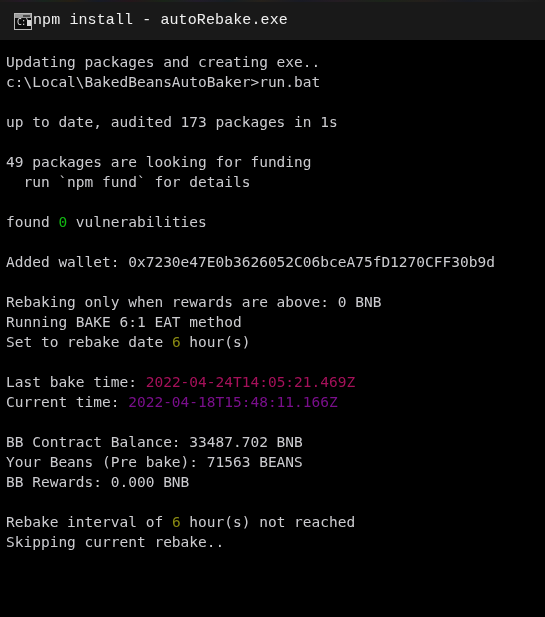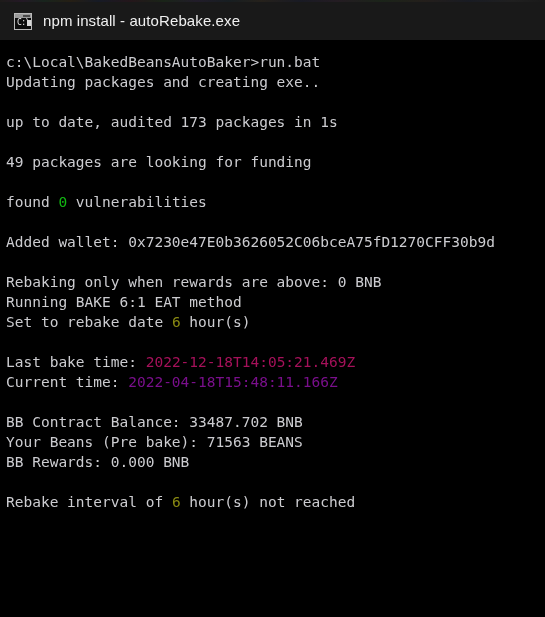--- a/index.html
+++ b/index.html
@@ -79,23 +79,23 @@
     letter-spacing: -0.5px;
     white-space: nowrap;
   }
   .cmd-icon .cursor {
     position: absolute;
     left: 12px; top: 6px;
     width: 4px; height: 6px;
     background: #d8d8d8;
   }
   #title-text {
-    margin-left: 11px;
+    margin-left: 1px;
     color: #f0f0f0;
-    font-family: Liberation Sans, sans-serif;
+    font-family: Liberation Mono, monospace;
     font-size: 15px;
     line-height: 18px;
     letter-spacing: .1px;
     white-space: nowrap;
     user-select: none;
   }
 
   
   #console {
     position: absolute;
@@ -149,38 +149,40 @@
       <div class="prompt">C:\</div>
       <div class="cursor"></div>
     </div>
     <div id="title-text">npm install - autoRebake.exe</div>
   </div>
 
   <div class="left-edge"></div>
 
   <div id="console">
 
-  <div class="line"><span>c:\Local\BakedBeansAutoBaker&gt;run.bat</span></div>
-      <div class="line"><span>Updating packages and creating exe..</span></div>
+  <div class="line"><span>Updating packages and creating exe..</span></div>
+      <div class="line"><span>c:\Local\BakedBeansAutoBaker&gt;run.bat</span></div>
       <div class="line blank"> </div>
       <div class="line"><span>up to date, audited 173 packages in 1s</span></div>
       <div class="line blank"> </div>
       <div class="line"><span>49 packages are looking for funding</span></div>
+      <div class="line"><span>  run `npm fund` for details</span></div>
       <div class="line blank"> </div>
       <div class="line"><span>found </span><span class="c-green">0</span><span> vulnerabilities</span></div>
       <div class="line blank"> </div>
       <div class="line"><span>Added wallet: 0x7230e47E0b3626052C06bceA75fD1270CFF30b9d</span></div>
       <div class="line blank"> </div>
       <div class="line"><span>Rebaking only when rewards are above: 0 BNB</span></div>
       <div class="line"><span>Running BAKE 6:1 EAT method</span></div>
       <div class="line"><span>Set to rebake date </span><span class="c-olive">6</span><span> hour(s)</span></div>
       <div class="line blank"> </div>
-      <div class="line"><span>Last bake time: </span><span class="c-crimson">2022-12-18T14:05:21.469Z</span></div>
+      <div class="line"><span>Last bake time: </span><span class="c-crimson">2022-04-24T14:05:21.469Z</span></div>
       <div class="line"><span>Current time: </span><span class="c-purple">2022-04-18T15:48:11.166Z</span></div>
       <div class="line blank"> </div>
       <div class="line"><span>BB Contract Balance: 33487.702 BNB</span></div>
       <div class="line"><span>Your Beans (Pre bake): 71563 BEANS</span></div>
       <div class="line"><span>BB Rewards: 0.000 BNB</span></div>
       <div class="line blank"> </div>
       <div class="line"><span>Rebake interval of </span><span class="c-olive">6</span><span> hour(s) not reached</span></div>
+      <div class="line"><span>Skipping current rebake..</span></div>
     </div>
 
 </div>
 
 </body></html>

